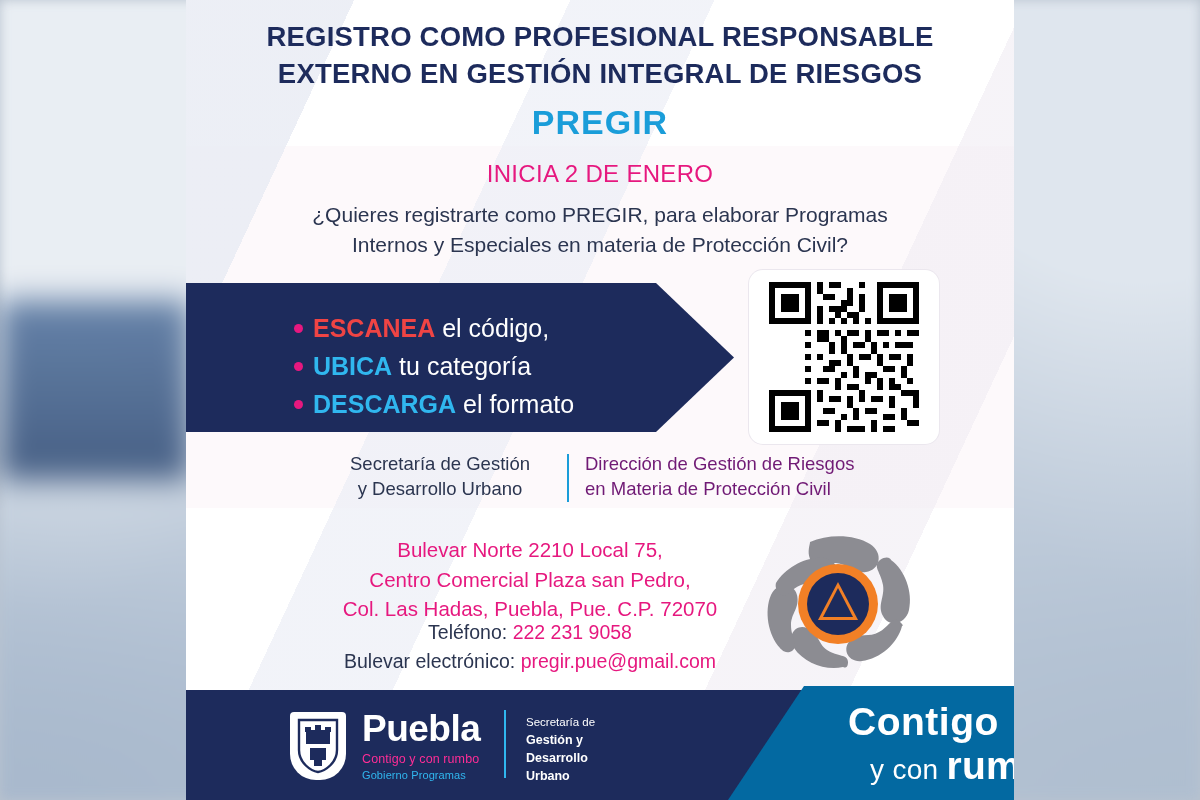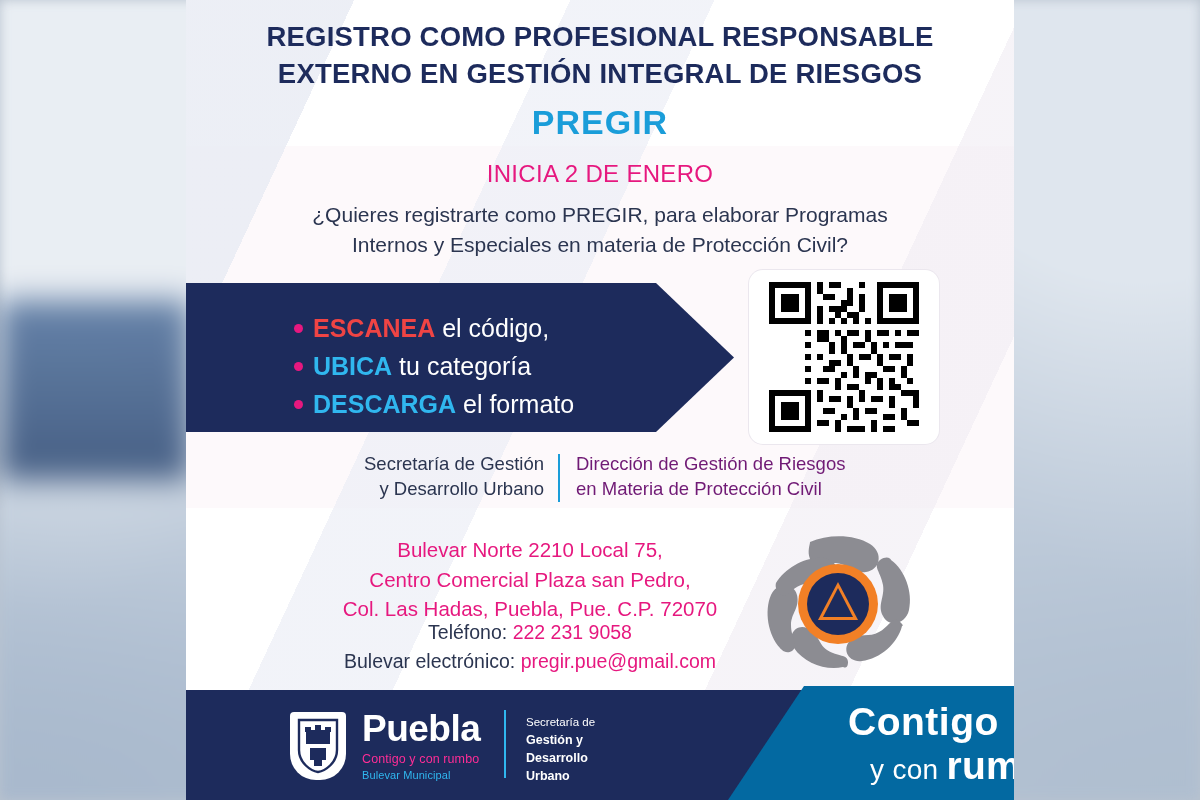--- a/index.html
+++ b/index.html
@@ -91,22 +91,22 @@
     display:flex;align-items:center;justify-content:center;
   }
   .qr{width:150px;height:150px;display:block;}
 
   
   .credits{
     position:absolute;left:150px;top:452px;width:540px;
     display:flex;gap:0;align-items:flex-start;
   }
   .credits .c1{
-    width:208px;text-align:right;color:#2b3550;font-size:18.5px;line-height:1.35;
-    padding-right:14px;
+    width:208px;text-align:center;color:#2b3550;font-size:18.5px;line-height:1.35;
+    padding-right:23px;
   }
   .credits .sep{width:2px;height:48px;background:#1a9dd9;margin-top:2px;}
   .credits .c2{
     padding-left:16px;color:#701a75;font-size:18.5px;line-height:1.35;text-align:left;
   }
 
   
   .addr{
     position:absolute;left:84px;top:535px;width:520px;text-align:center;
     color:#e6187f;font-size:20.5px;line-height:1.45;
@@ -345,21 +345,21 @@
           <rect x="9" y="9" width="6" height="5" fill="#1d2b5c"></rect>
           <rect x="19" y="7" width="6" height="7" fill="#1d2b5c"></rect>
           <rect x="29" y="9" width="6" height="5" fill="#1d2b5c"></rect>
           <rect x="14" y="30" width="16" height="12" fill="#1d2b5c"></rect>
           <rect x="18" y="42" width="8" height="6" fill="#1d2b5c"></rect>
         </svg>
       </div>
       <div class="puebla">
         <div class="p1">Puebla</div>
         <div class="p2">Contigo y con rumbo</div>
-        <div class="p3">Bulevar Municipal</div>
+        <div class="p3">Gobierno Programas</div>
       </div>
       <div class="vline"></div>
       <div class="secdu">
         <div class="t1">Secretaría de</div>
         <div class="t2">Gestión y</div>
         <div class="t2">Desarrollo</div>
         <div class="t2">Urbano</div>
       </div>
     </div>
 

